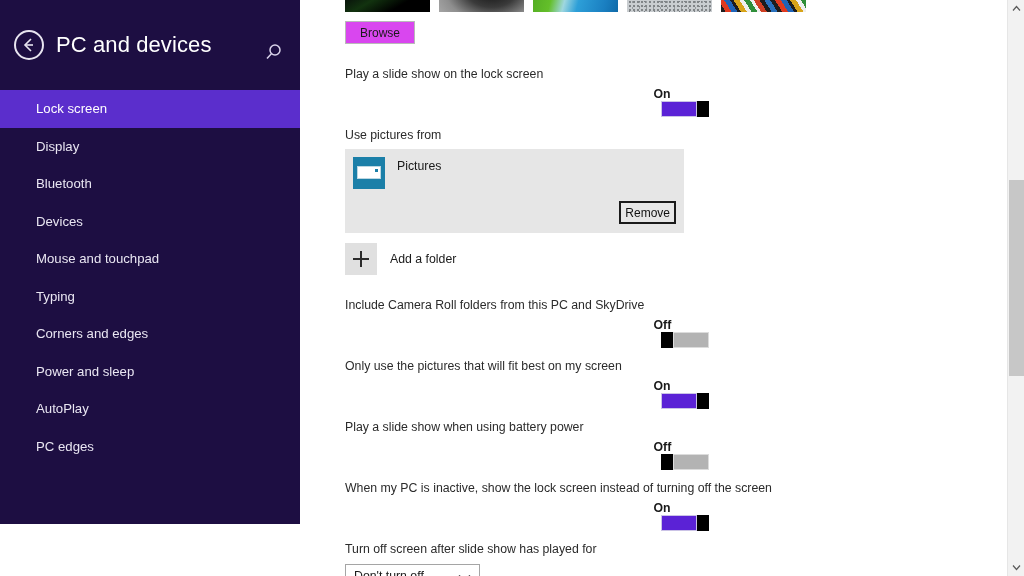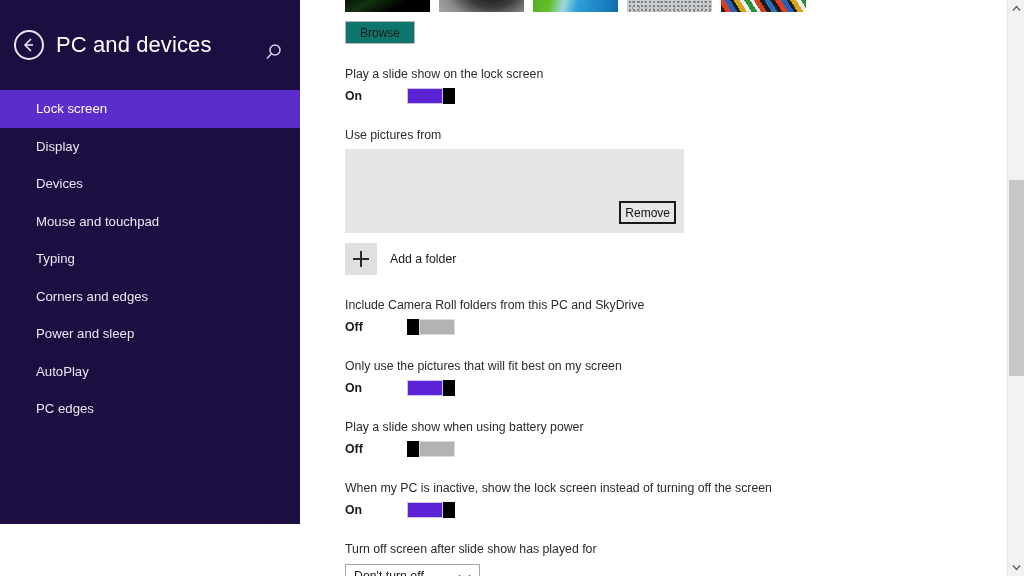--- a/index.html
+++ b/index.html
@@ -120,37 +120,38 @@
       #2a71bd 43px, #2a71bd 48px);
   }
 
   .browse-btn {
     margin-top: 9px;
     display: inline-flex;
     align-items: center;
     justify-content: center;
     height: 23px;
     padding: 0 14px;
-    background: #0f766e;
+    background: #d946ef;
     border: 1px solid #b9b9b9;
     font-size: 12px;
     color: #1a1a1a;
     cursor: pointer;
   }
 
   .sec-label {
     font-size: 12.3px;
     color: #2b2b2b;
     margin-top: 23px;
   }
   .onoff-row {
     display: flex;
     align-items: center;
     margin-top: 6px;
     height: 18px;
+    flex-direction: column;
   }
   .onoff-text {
     width: 62px;
     font-size: 12.3px;
     color: #1a1a1a;
     font-weight: bold;
   }
   .toggle {
     width: 48px; height: 16px;
     position: relative;
@@ -304,20 +305,23 @@
       </div>
     </div>
     <ul class="nav">
       <li class="nav-item selected">
           <span>Lock screen</span>
         </li>
       <li class="nav-item">
           <span>Display</span>
         </li>
       <li class="nav-item">
+          <span>Bluetooth</span>
+        </li>
+      <li class="nav-item">
           <span>Devices</span>
         </li>
       <li class="nav-item">
           <span>Mouse and touchpad</span>
         </li>
       <li class="nav-item">
           <span>Typing</span>
         </li>
       <li class="nav-item">
           <span>Corners and edges</span>
@@ -351,20 +355,26 @@
       <div class="onoff-row">
         <div class="onoff-text">On</div>
         <div class="toggle on">
           <div class="track"></div>
           <div class="knob"></div>
         </div>
       </div>
 
       <div class="sec-label">Use pictures from</div>
       <div class="pic-panel">
+        <div class="pic-row">
+          <div class="pic-icon">
+            <div class="sheet"></div>
+          </div>
+          <div class="pic-name">Pictures</div>
+        </div>
         <div class="remove-btn">Remove</div>
       </div>
 
       <div class="addfolder-row">
         <div class="add-box"></div>
         <div class="add-label">Add a folder</div>
       </div>
 
       <div class="sec-label">Include Camera Roll folders from this PC and SkyDrive</div>
       <div class="onoff-row">

